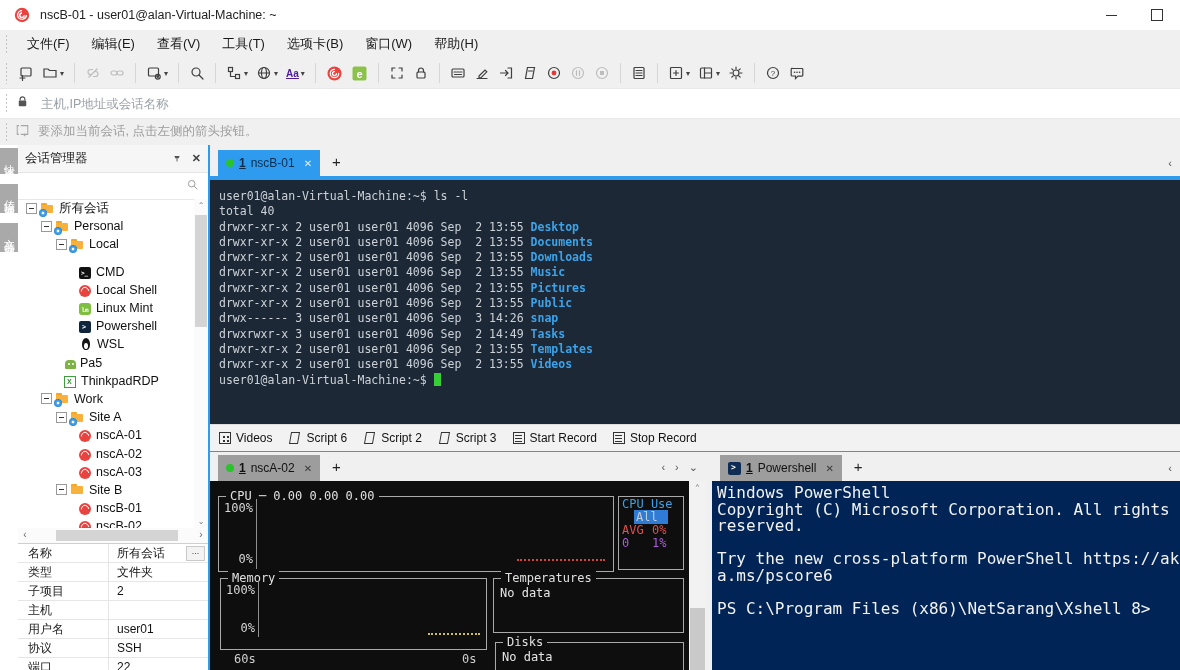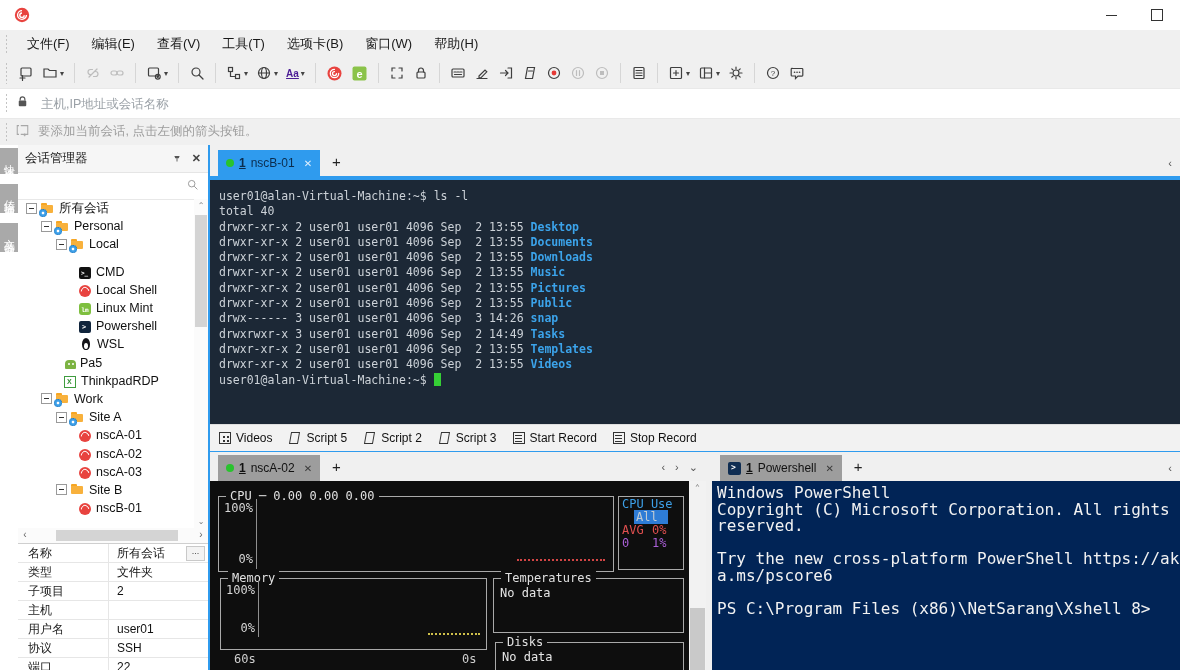--- a/index.html
+++ b/index.html
@@ -150,20 +150,21 @@
 
 <div id="app">
 
   <div class="titlebar">
     <span class="app-logo">
       <svg width="18" height="18" viewBox="0 0 18 18">
           <circle cx="9" cy="9" r="7.2" fill="#e8433f" stroke="none"></circle>
           <path d="M9 4.6a4.4 4.4 0 104.4 4.4M9 7a2.2 2.2 0 102.2 2.2" fill="none" stroke="#fff" stroke-width="1.4"></path>
         </svg>
     </span>
+    <span class="win-title">nscB-01 - user01@alan-Virtual-Machine: ~</span>
     <div class="win-btns">
       <span class="win-btn btn-min">
           <i></i>
         </span>
       <span class="win-btn btn-max">
           <i></i>
         </span>
     </div>
   </div>
 
@@ -479,20 +480,24 @@
           <span class="exp">
             <i></i>
           </span>
           <span class="ti ti-folder"></span>
           <span class="tree-label">Site B</span>
         </div>
         <div class="tree-row" style="padding-left: 61px;">
           <span class="ti ti-xshell"></span>
           <span class="tree-label">nscB-01</span>
         </div>
+        <div class="tree-row" style="padding-left: 61px;">
+          <span class="ti ti-xshell"></span>
+          <span class="tree-label">nscB-02</span>
+        </div>
       </div>
     <div class="v-scroll">
       <span class="v-arrow" style="top:0">⌃</span>
       <div class="v-thumb"></div>
       <span class="v-arrow" style="bottom:0">⌄</span>
     </div>
     <div class="h-scroll">
       <span class="h-arrow" style="left:0">‹</span>
       <div class="h-thumb"></div>
       <span class="h-arrow" style="right:0">›</span>
@@ -551,21 +556,21 @@
 
   <div class="terminal" id="term-lines"><div class="tline"><span>user01@alan-Virtual-Machine:~$ ls -l</span></div><div class="tline"><span>total 40</span></div><div class="tline"><span>drwxr-xr-x 2 user01 user01 4096 Sep  2 13:55 </span><span class="dir">Desktop</span></div><div class="tline"><span>drwxr-xr-x 2 user01 user01 4096 Sep  2 13:55 </span><span class="dir">Documents</span></div><div class="tline"><span>drwxr-xr-x 2 user01 user01 4096 Sep  2 13:55 </span><span class="dir">Downloads</span></div><div class="tline"><span>drwxr-xr-x 2 user01 user01 4096 Sep  2 13:55 </span><span class="dir">Music</span></div><div class="tline"><span>drwxr-xr-x 2 user01 user01 4096 Sep  2 13:55 </span><span class="dir">Pictures</span></div><div class="tline"><span>drwxr-xr-x 2 user01 user01 4096 Sep  2 13:55 </span><span class="dir">Public</span></div><div class="tline"><span>drwx------ 3 user01 user01 4096 Sep  3 14:26 </span><span class="dir">snap</span></div><div class="tline"><span>drwxrwxr-x 3 user01 user01 4096 Sep  2 14:49 </span><span class="dir">Tasks</span></div><div class="tline"><span>drwxr-xr-x 2 user01 user01 4096 Sep  2 13:55 </span><span class="dir">Templates</span></div><div class="tline"><span>drwxr-xr-x 2 user01 user01 4096 Sep  2 13:55 </span><span class="dir">Videos</span></div><div class="tline"><span>user01@alan-Virtual-Machine:~$ </span><span class="cursor"></span></div></div>
 
   <div class="scriptsbar" id="script-items">
       <div class="script-item">
         <span class="si si-grid"></span>
         <span>Videos</span>
       </div>
       <div class="script-item">
         <span class="si si-scroll"></span>
-        <span>Script 5</span>
+        <span>Script 6</span>
       </div>
       <div class="script-item">
         <span class="si si-scroll"></span>
         <span>Script 2</span>
       </div>
       <div class="script-item">
         <span class="si si-scroll"></span>
         <span>Script 3</span>
       </div>
       <div class="script-item">

